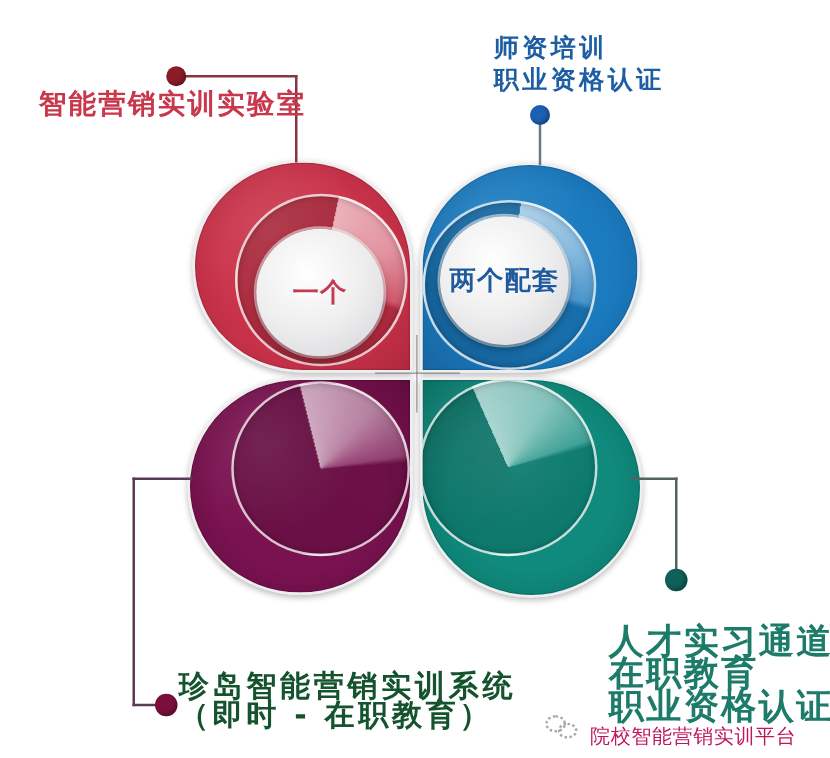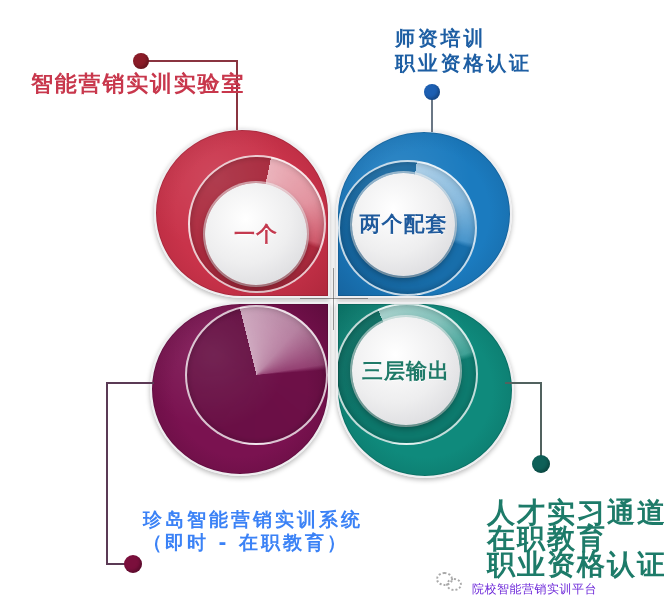--- a/index.html
+++ b/index.html
@@ -52,33 +52,33 @@
 
   
   .dot { position:absolute; border-radius:50%; box-shadow: inset -2px -2px 3px rgba(0,0,0,0.25); }
   .line { position:absolute; }
 
   
   .callout { position:absolute; font-weight:bold; white-space:nowrap; }
   .callout span { display:block; }
   .callout-red    { left:31px;  top:71px;  font-size:22px; line-height:26px; letter-spacing:1.8px; color:#c8374c; }
   .callout-blue   { left:395px; top:26px;  font-size:20px; line-height:25px; letter-spacing:2.8px; color:#1d5ea3; }
-  .callout-purple { left:143px; top:508px; font-size:19px; line-height:23px; letter-spacing:3px;   color:#3b82f6; }
+  .callout-purple { left:143px; top:538px; font-size:24px; line-height:23px; letter-spacing:3px;   color:#14532d; }
   .callout-teal   { left:487px; top:500px; font-size:28px; line-height:26px; letter-spacing:2px;   color:#1d7b69; }
 
   
   .watermark { position:absolute; left:436px; top:569px; height:26px; display:flex; align-items:center; }
   .wm-icon { width:28px; height:22px; position:relative; margin-right:8px; }
   .wm-icon .b1, .wm-icon .b2 {
     position:absolute; border:2px dotted #a9a9a9; border-radius:50%; box-sizing:border-box;
   }
   .wm-icon .b1 { left:0; top:1px; width:17px; height:14px; }
   .wm-icon .b2 { left:10px; top:7px; width:16px; height:13px; }
   .wm-text {
-    font-size:12px; color:#6d28d9; letter-spacing:0.5px;
+    font-size:16px; color:#be185d; letter-spacing:0.5px;
     text-shadow: 0 0 2px #ffffff, 0 0 2px #ffffff;
     margin-top: 15px;
   }
 </style>
 </head>
 <body>
 
 <div class="petal petal-red" style="left:154px;top:128px;width:176px;height:170px;border-radius:50% 50% 0 50%;">
   <div class="ring" style="left:32px;top:25px;width:138px;height:138px;--arc:12deg;"></div>
   <div class="disc" style="left:49px;top:53px;width:102px;height:102px;">
@@ -93,24 +93,20 @@
     <span class="disc-line">配套</span>
   </div>
 </div>
 
 <div class="petal petal-purple" style="left:150px;top:302px;width:180px;height:174px;border-radius:50% 0 50% 50%;">
   <div class="ring" style="left:33px;top:1px;width:143px;height:140px;--arc:-14deg;"></div>
 </div>
 
 <div class="petal petal-teal" style="left:336px;top:302px;width:178px;height:176px;border-radius:0 50% 50% 50%;">
   <div class="ring" style="left:-3px;top:-1px;width:143px;height:142px;--arc:-24deg;"></div>
-  <div class="disc" style="left:14px;top:13px;width:108px;height:108px;">
-    <span class="disc-line">三层</span>
-    <span class="disc-line">输出</span>
-  </div>
 </div>
 
 <div class="abs center-cross-h"></div>
 <div class="abs center-cross-v"></div>
 
 <div class="line" style="left:141px;top:60px;width:97px;height:2px;background:#8a3440;"></div>
 <div class="line" style="left:236px;top:60px;width:2px;height:70px;background:#8a3440;"></div>
 <div class="dot" style="left:133px;top:53px;width:16px;height:16px;background:#8b1c28;"></div>
 
 <div class="line" style="left:431px;top:92px;width:2px;height:40px;background:#6a7785;"></div>

